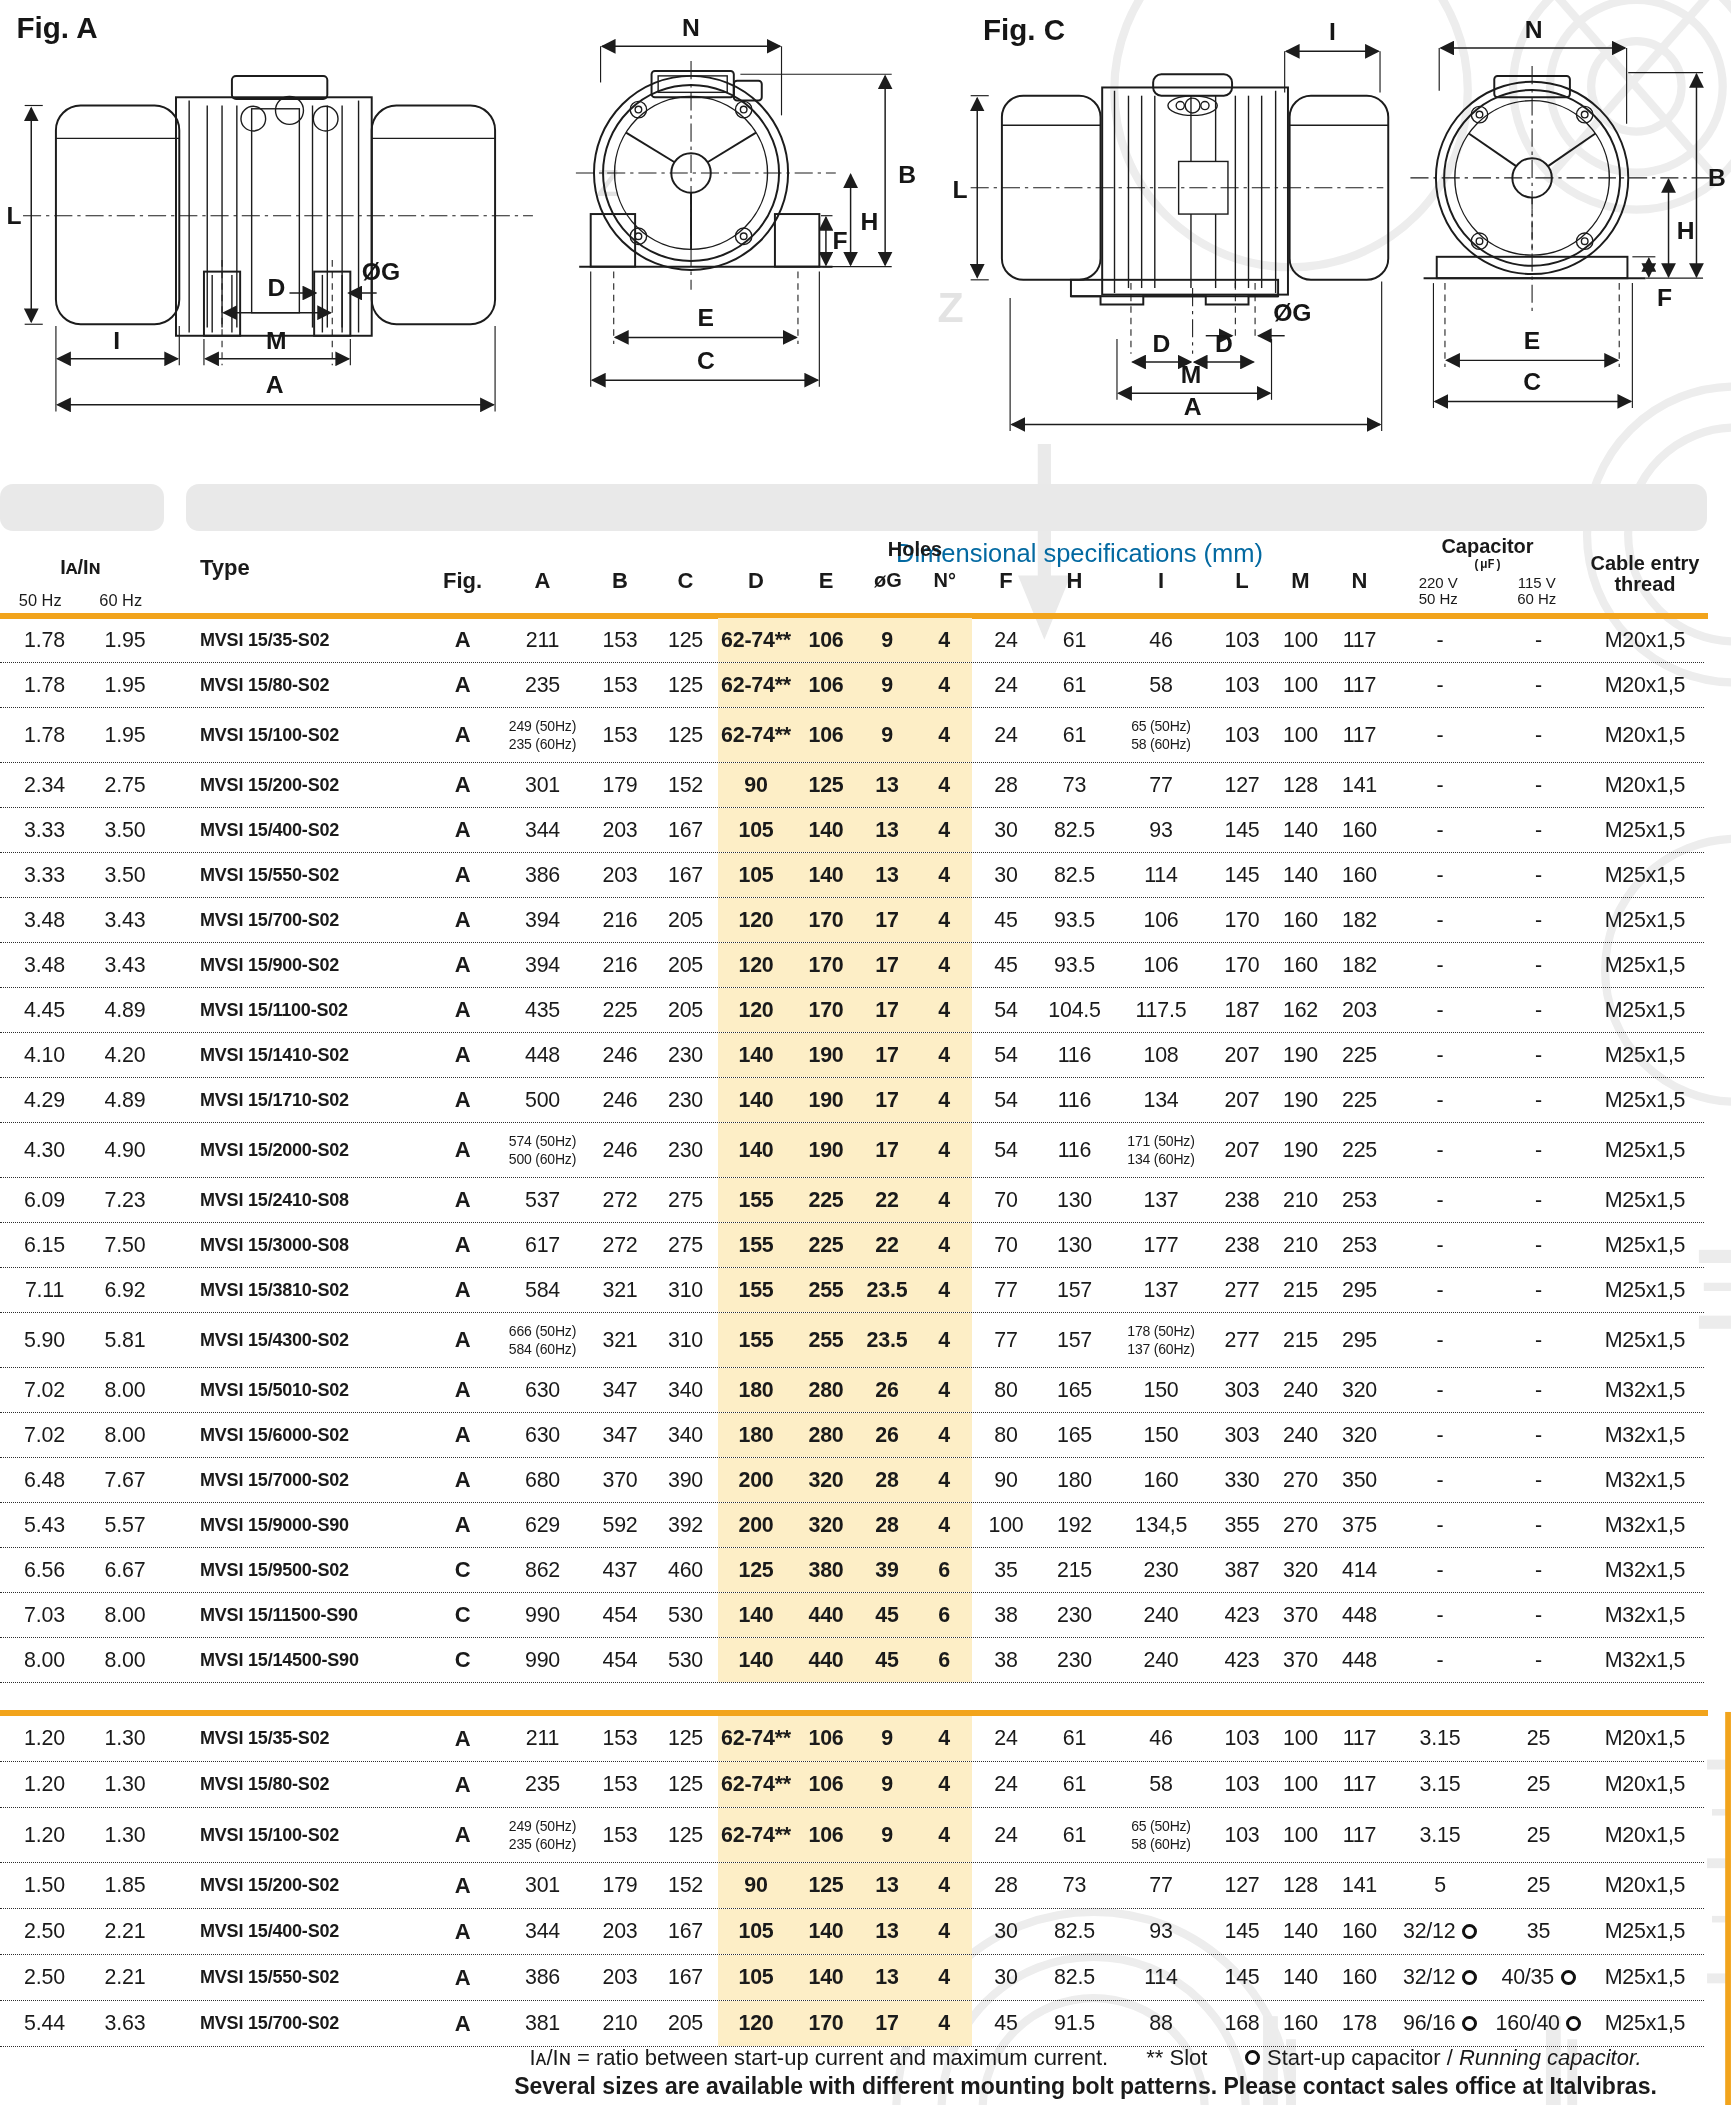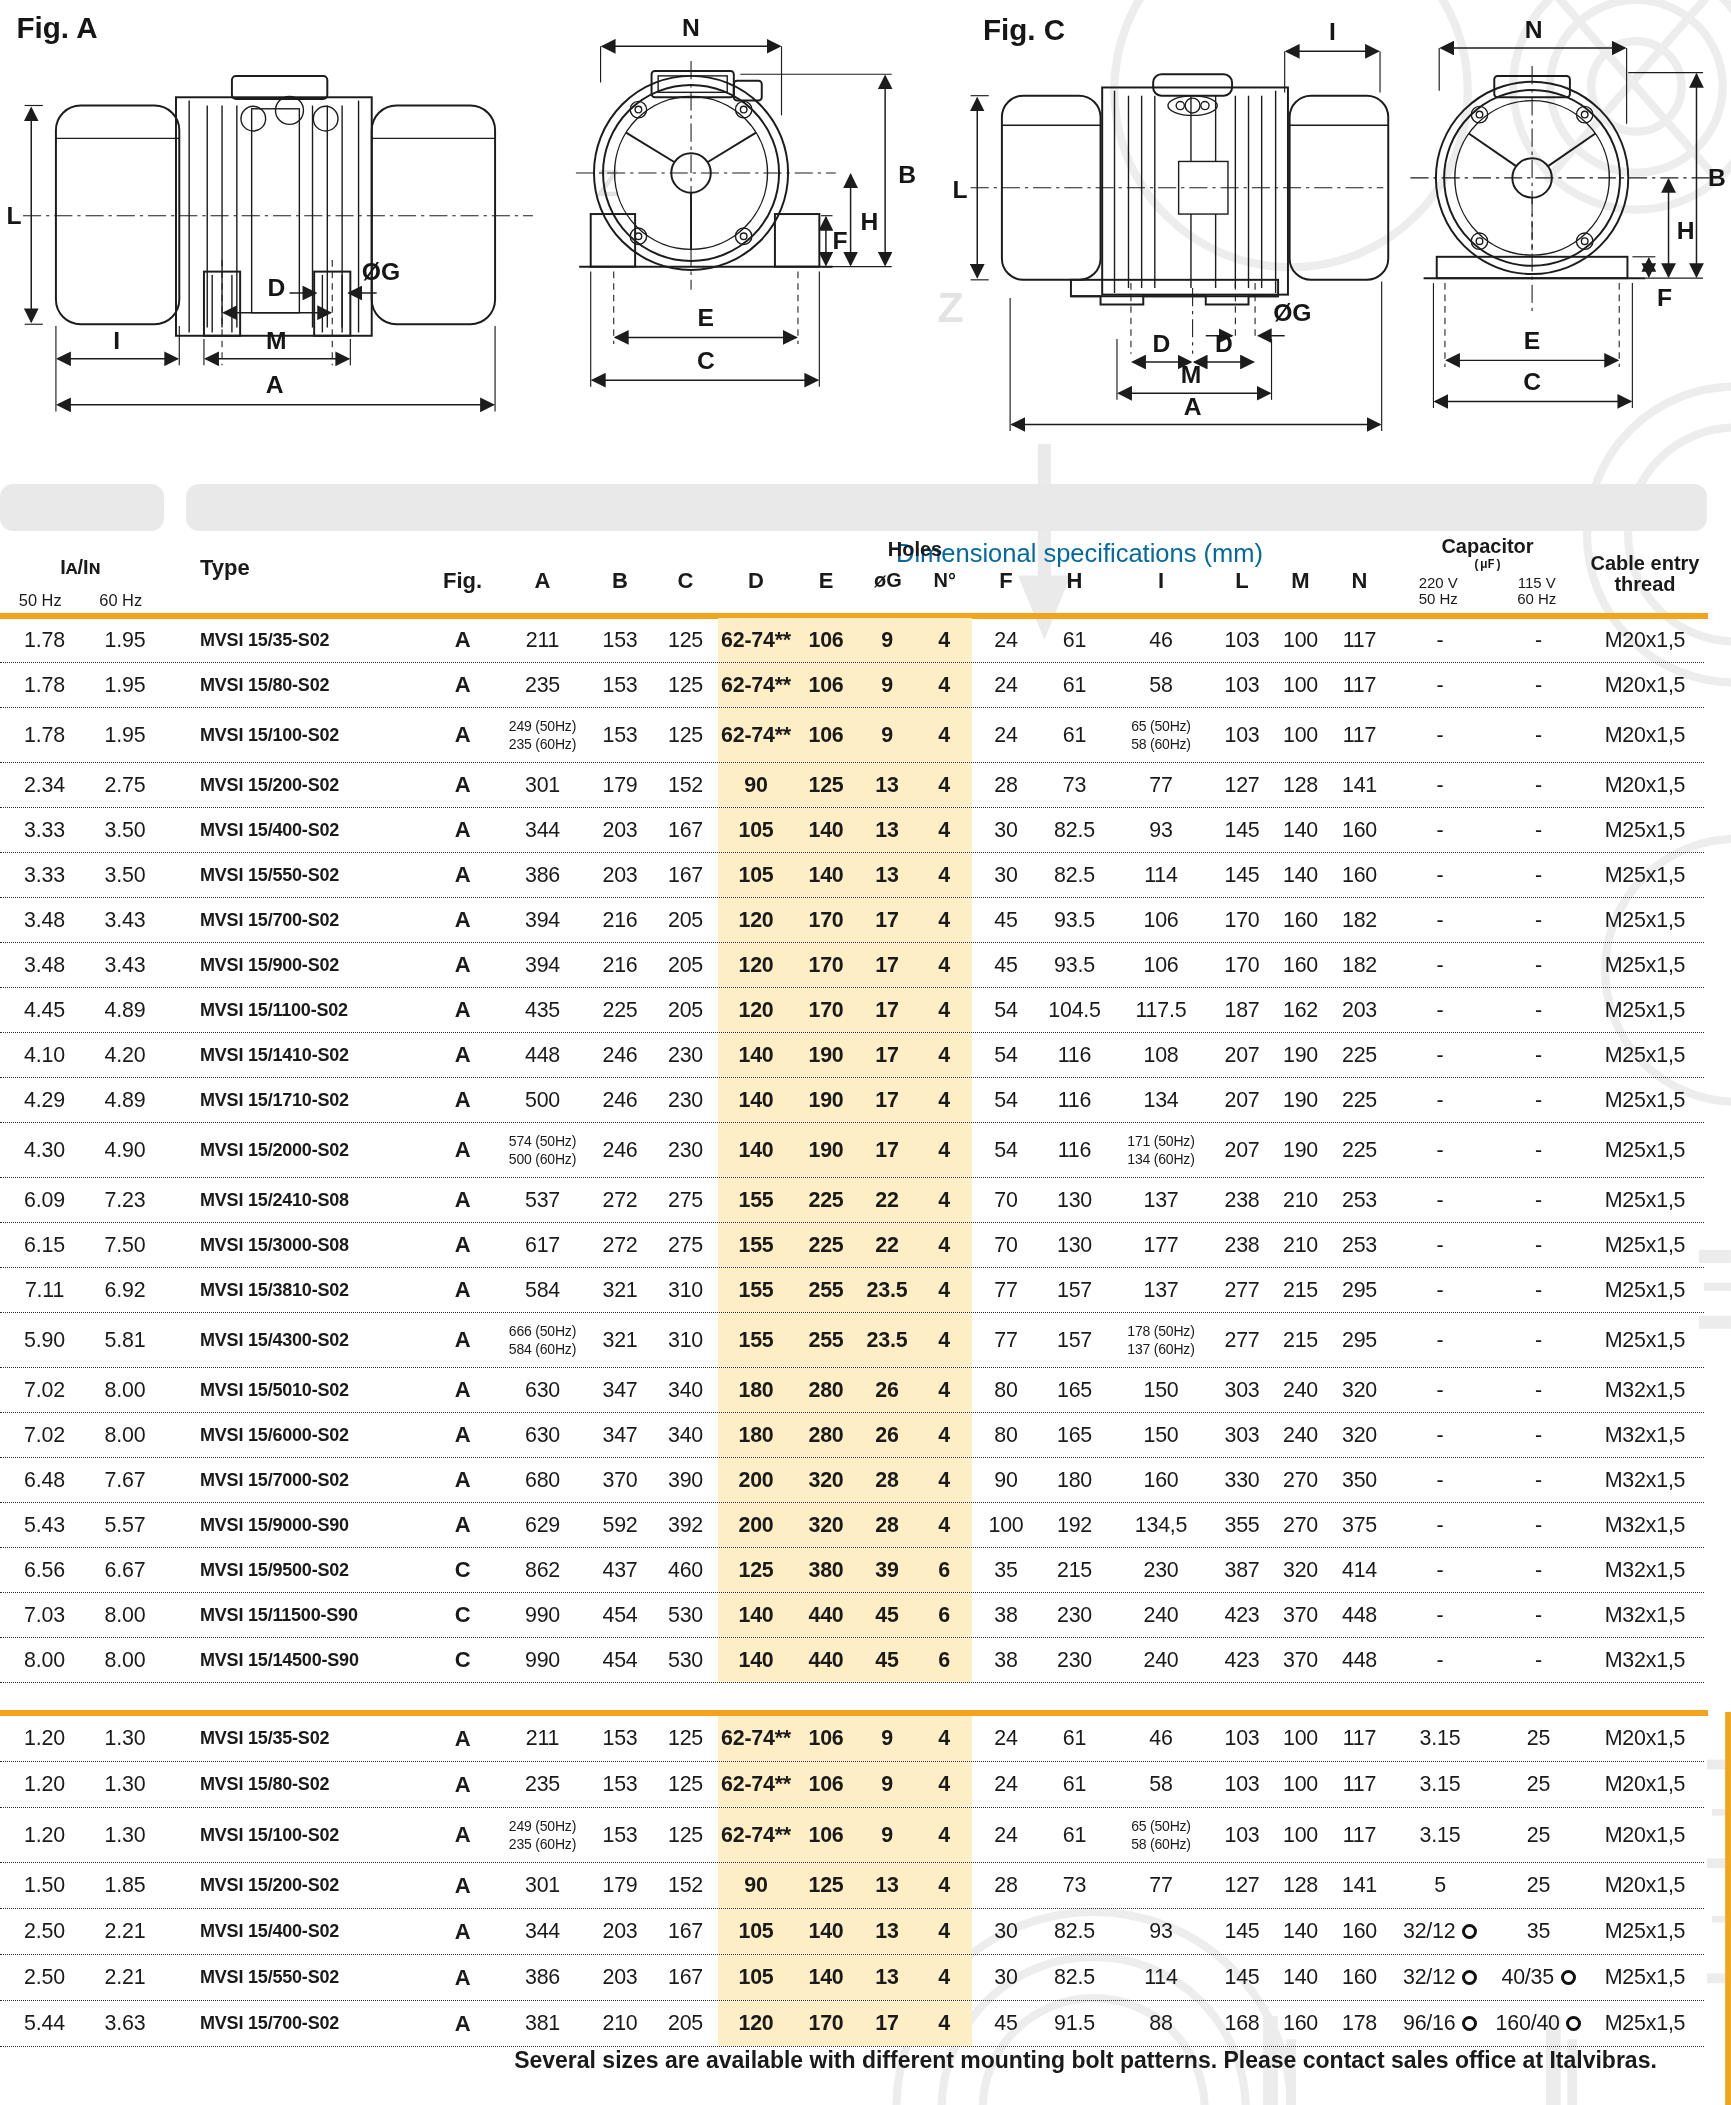--- a/index.html
+++ b/index.html
@@ -1069,17 +1069,22 @@
         <div class="td ">168</div>
         <div class="td ">160</div>
         <div class="td ">178</div>
         <div class="td ">96/16<span class="ring"></span></div>
         <div class="td ">160/40<span class="ring"></span></div>
         <div class="td ">M25x1,5</div>
       </div>
     </div>
 
   <div class="footnotes">
+    <div class="fn1">
+      <span>Iᴀ/Iɴ = ratio between start-up current and maximum current.</span>
+      <span>** Slot</span>
+      <span><span class="ring" style="margin-left:0;margin-right:6.6px"></span><span>Start-up capacitor / </span><span class="it">Running capacitor.</span></span>
+    </div>
     <div class="fn2">Several sizes are available with different mounting bolt patterns. Please contact sales office at Italvibras.</div>
   </div>
 
 </div>
 
 
 </body></html>

